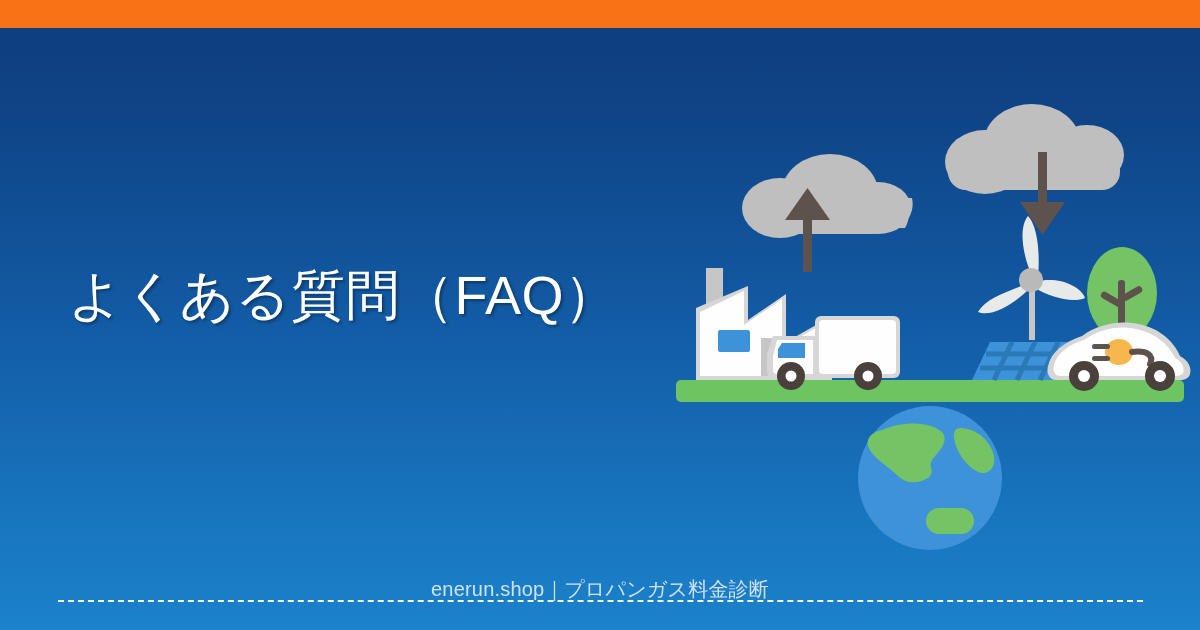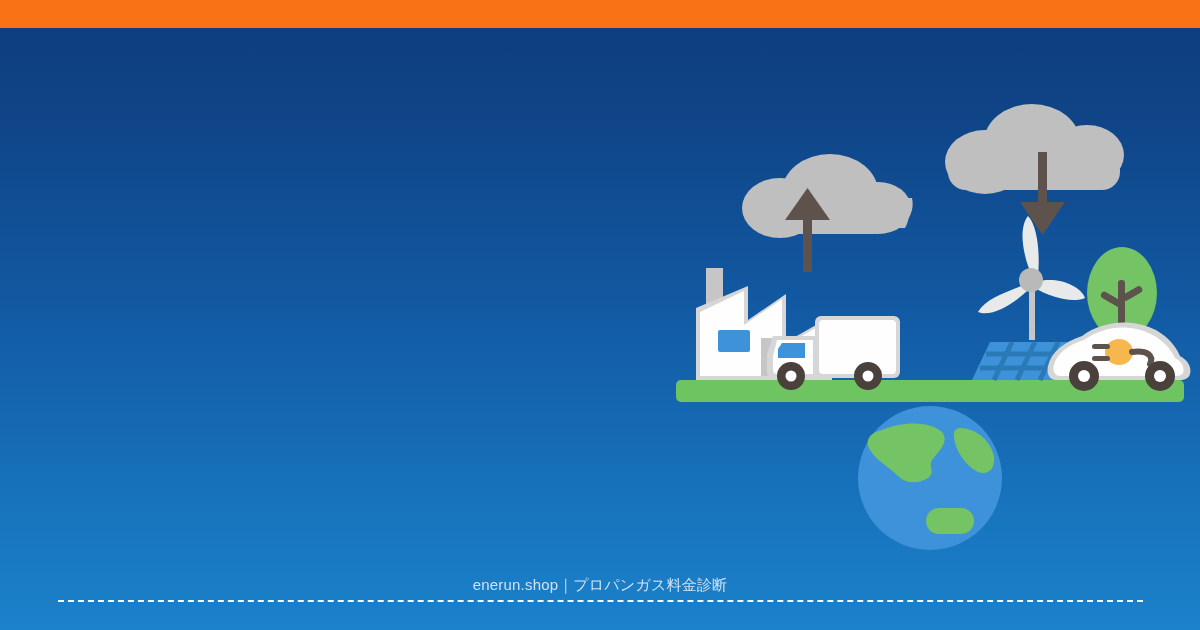--- a/index.html
+++ b/index.html
@@ -35,21 +35,21 @@
     text-shadow: 2px 2px 3px rgba(0,0,0,0.35);
     white-space: nowrap;
   }
   .footer-text {
     position: absolute;
     left: 0;
     top: 576px;
     width: 1200px;
     text-align: center;
     color: #cfe2f4;
-    font-size: 15px;
+    font-size: 20px;
     letter-spacing: 0.2px;
   }
   .footer-rule {
     position: absolute;
     left: 58px;
     top: 600px;
     width: 1085px;
     height: 0;
     border-top: 2px dashed #ffffff;
     opacity: 0.95;
@@ -63,20 +63,21 @@
   }
   .art svg { display: block; }
 </style>
 </head>
 <body>
 
 <div class="slide">
 
   <div class="topbar"></div>
 
+  <div class="title">よくある質問（FAQ）</div>
 
   <div class="art">
     <svg width="540" height="480" viewBox="0 0 540 480" xmlns="http://www.w3.org/2000/svg">
 
       <g>
         <path d="M96 148
                  a34 34 0 0 1 34 -34
                  a42 42 0 0 1 79 -8
                  a30 30 0 0 1 40 28
                  a28 28 0 0 1 -4 14

